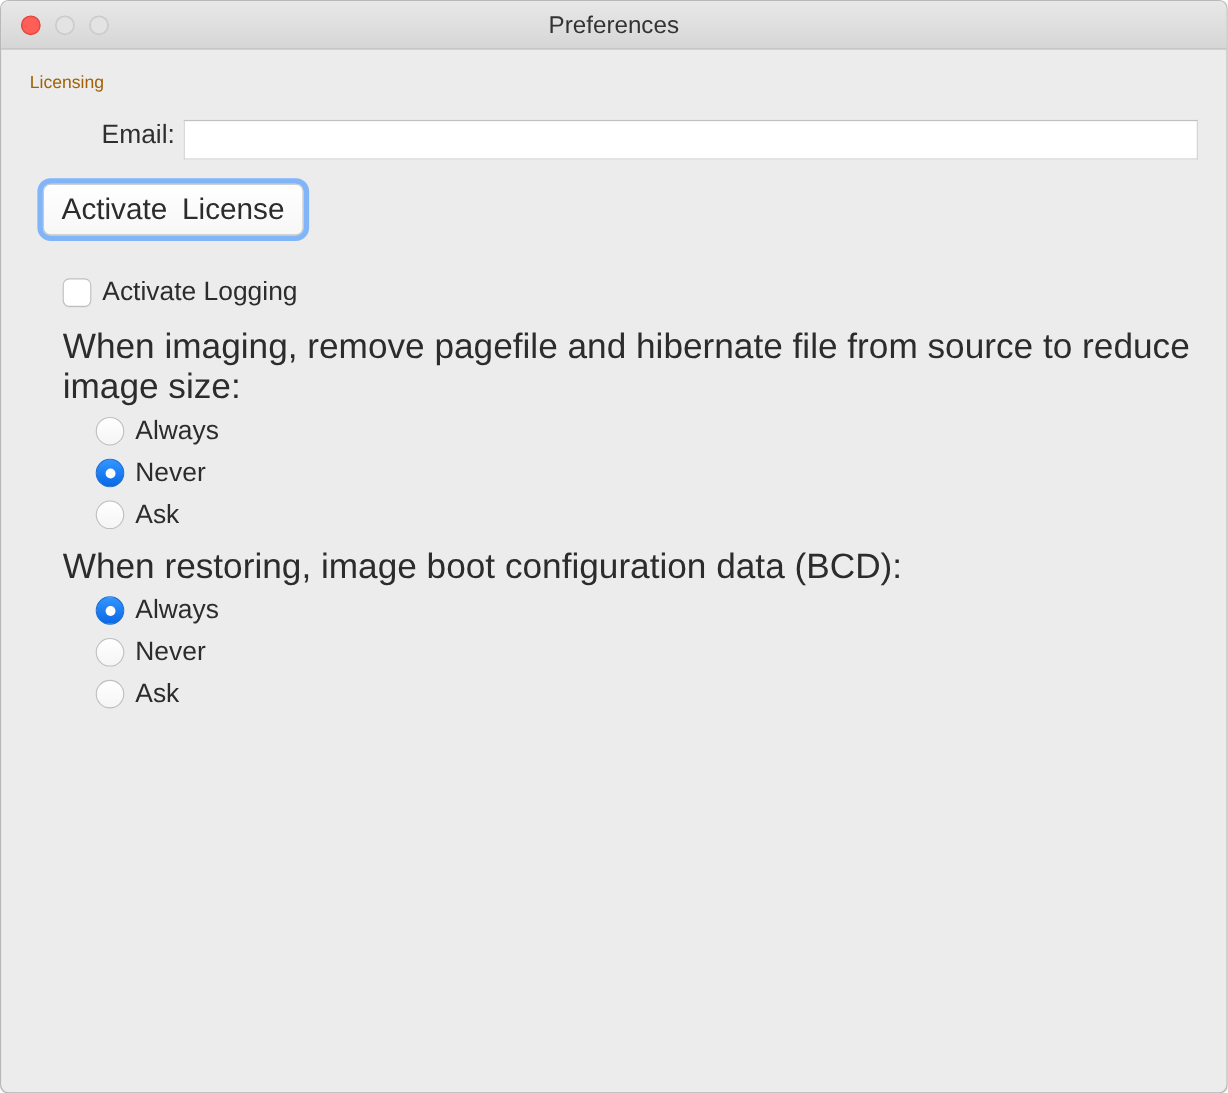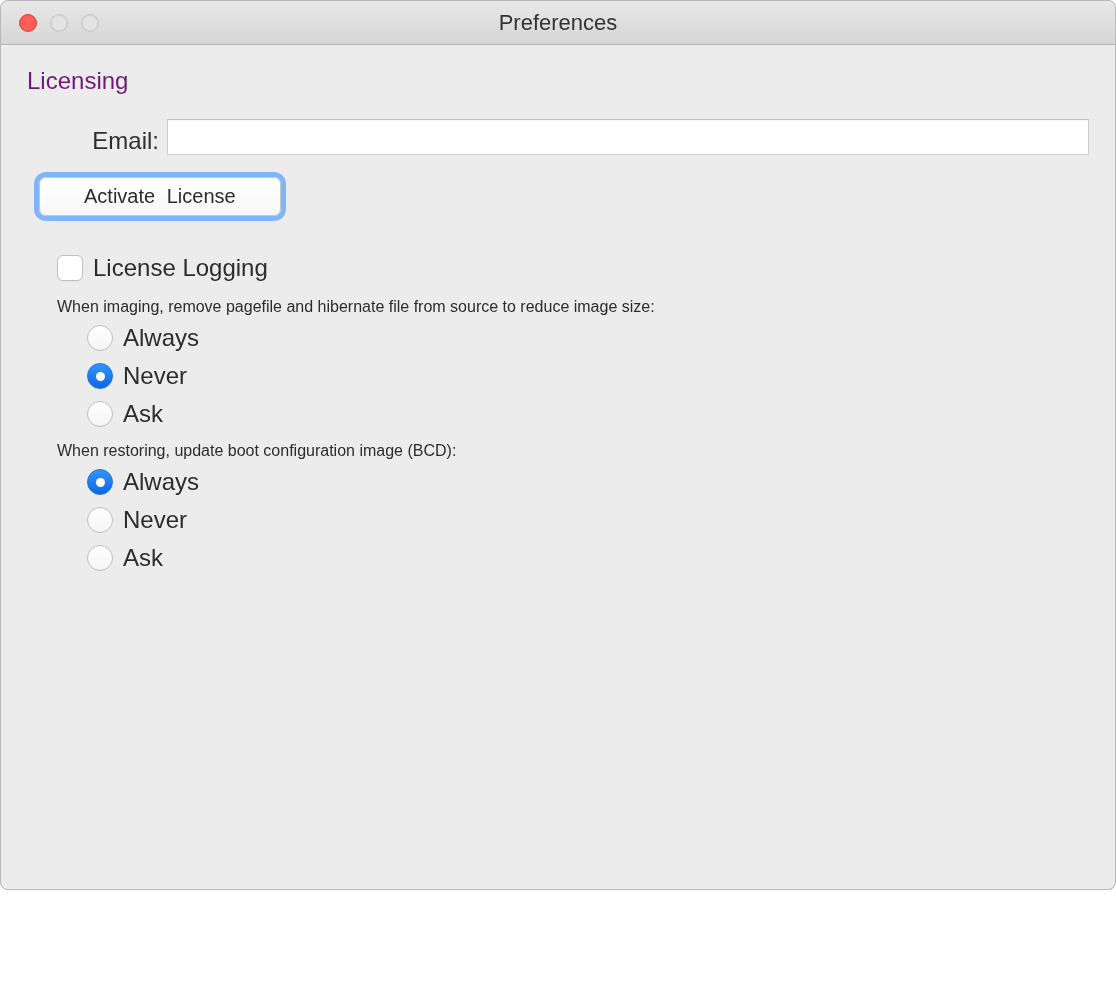--- a/index.html
+++ b/index.html
@@ -8,21 +8,21 @@
       padding: 0;
     }
     body {
       font-family: -apple-system, BlinkMacSystemFont, "Helvetica Neue", Arial, sans-serif;
       background: #fff;
       width: 1116px;
       height: 994px;
     }
     .window {
       width: 1116px;
-      height: 890px;
+      height: 994px;
       background: #ececec;
       border: 1px solid #b8b8b8;
       border-radius: 8px;
       overflow: hidden;
       box-shadow: 0 0 1px rgba(0,0,0,0.2);
     }
     .titlebar {
       height: 44px;
       background: linear-gradient(to bottom, #e8e8e8, #d6d6d6);
       border-bottom: 1px solid #b5b5b5;
@@ -51,27 +51,27 @@
       right: 0;
       text-align: center;
       font-size: 22px;
       color: #333;
       pointer-events: none;
     }
     .content {
       padding: 22px 26px 28px 26px;
     }
     .section-label {
-      font-size: 24px;
-      color: #701a75;
+      font-size: 16px;
+      color: #a16207;
       margin-bottom: 24px;
     }
     .form-row {
       display: flex;
-      align-items: flex-end;
+      align-items: flex-start;
       margin-bottom: 22px;
     }
     .form-label {
       width: 120px;
       text-align: right;
       font-size: 24px;
       color: #2f2f2f;
       padding-right: 8px;
       margin-left: 20px;
     }
@@ -90,23 +90,23 @@
       display: flex;
       gap: 24px;
       margin-left: 12px;
       margin-top: 10px;
       margin-bottom: 38px;
     }
     .btn {
       background: linear-gradient(to bottom, #ffffff, #f7f7f7);
       border: 1px solid #c7c7c7;
       border-radius: 7px;
-      font-size: 20px;
+      font-size: 27px;
       color: #2c2c2c;
-      padding: 7px 44px;
+      padding: 7px 16px;
       cursor: pointer;
       word-spacing: 6px;
       box-shadow: 0 1px 0 rgba(0,0,0,0.05);
     }
     .btn.focused {
       box-shadow: 0 0 0 5px rgba(94,163,255,0.75);
     }
     .check-row, .radio-row {
       display: flex;
       align-items: center;
@@ -156,21 +156,21 @@
       width: 9px;
       height: 9px;
       border-radius: 50%;
       background: #fff;
     }
     .option-label {
       font-size: 24px;
       color: #2c2c2c;
     }
     .group-prompt {
-      font-size: 16px;
+      font-size: 32px;
       color: #2c2c2c;
       margin-left: 30px;
       margin-top: 8px;
       margin-bottom: 4px;
     }
   </style>
 </head>
 <body>
 
 <div class="window">
@@ -194,41 +194,41 @@
 
 
     <div class="button-row">
       <button class="btn focused">Activate License</button>
     </div>
 
     <div class="check-row">
       <div class="checkbox">
         
       </div>
-      <div class="option-label">License Logging</div>
+      <div class="option-label">Activate Logging</div>
     </div>
 
 
     <div class="group-prompt">When imaging, remove pagefile and hibernate file from source to reduce image size:</div>
     <div class="radio-group">
       <div class="radio-row">
         <div class="radio"></div>
         <div class="option-label">Always</div>
       </div>
       <div class="radio-row">
         <div class="radio selected"></div>
         <div class="option-label">Never</div>
       </div>
       <div class="radio-row">
         <div class="radio"></div>
         <div class="option-label">Ask</div>
       </div>
     </div>
 
-    <div class="group-prompt">When restoring, update boot configuration image (BCD):</div>
+    <div class="group-prompt">When restoring, image boot configuration data (BCD):</div>
     <div class="radio-group">
       <div class="radio-row">
         <div class="radio selected"></div>
         <div class="option-label">Always</div>
       </div>
       <div class="radio-row">
         <div class="radio"></div>
         <div class="option-label">Never</div>
       </div>
       <div class="radio-row">

